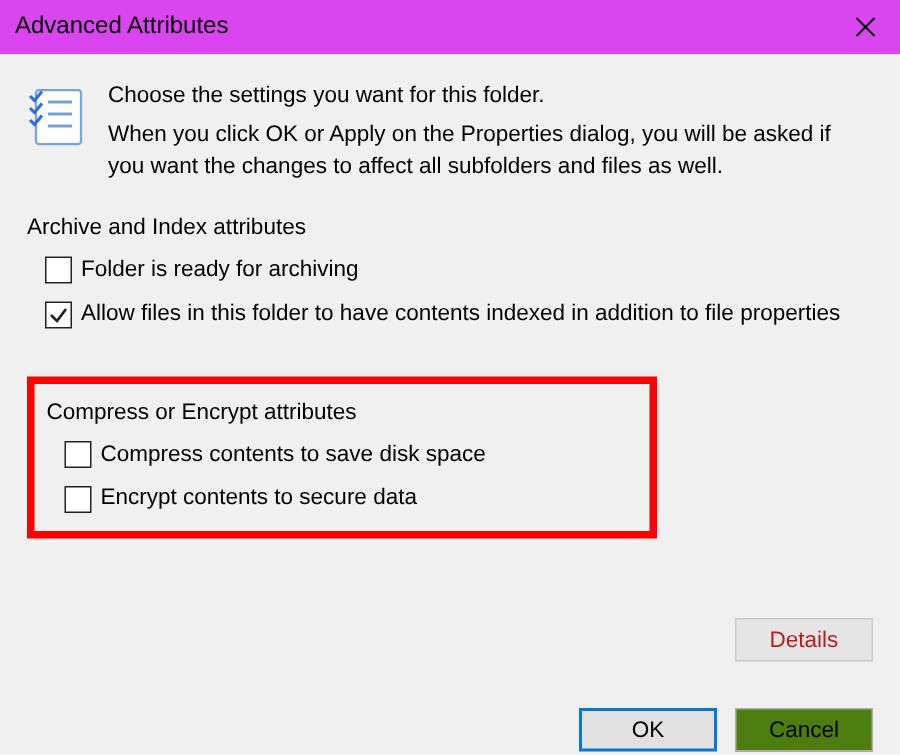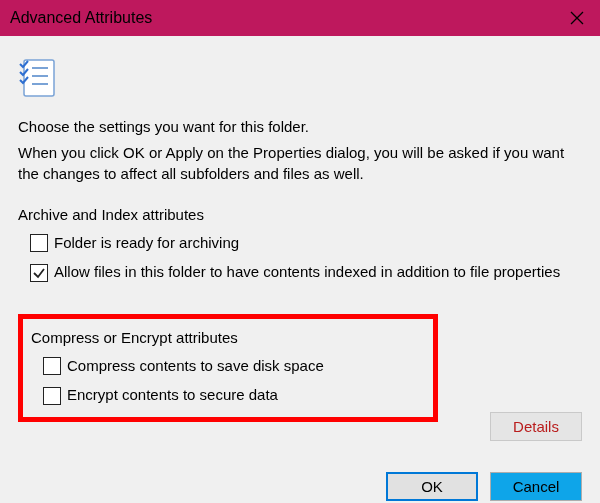--- a/index.html
+++ b/index.html
@@ -11,21 +11,21 @@
       width: 600px;
       height: 503px;
       overflow: hidden;
     }
     .titlebar {
       display: flex;
       justify-content: space-between;
       align-items: center;
       height: 36px;
       padding-left: 10px;
-      background: #be185d;
+      background: #d946ef;
     }
     .titlebar .title {
       font-size: 16px;
     }
     .closebtn {
       width: 46px;
       height: 36px;
       display: flex;
       align-items: center;
       justify-content: center;
@@ -36,21 +36,20 @@
       background: #f0f0f0;
       width: 600px;
       height: 467px;
       padding: 18px 18px 0 18px;
       position: relative;
     }
     .intro {
       display: flex;
       gap: 14px;
       margin-bottom: 22px;
-      flex-direction: column;
     }
     .intro .icon {
       flex: 0 0 40px;
       margin-top: 2px;
     }
     .intro-text {
       flex: 1;
       line-height: 1.35;
     }
     .intro-text .lead {
@@ -89,21 +88,21 @@
       width: 420px;
     }
     .highlight-box .group-label { margin-top: 2px; margin-left: 0; }
     .details-row {
       position: absolute;
       right: 18px;
       top: 376px;
     }
     .btn {
       border: 1px solid #adadad;
-      background: #0ea5e9;
+      background: #4d7c0f;
       font-family: inherit;
       font-size: 15px;
       padding: 5px 0;
       width: 92px;
       text-align: center;
       cursor: pointer;
     }
     .btn.disabled {
       color: #b91c1c;
       border-color: #c9c9c9;

